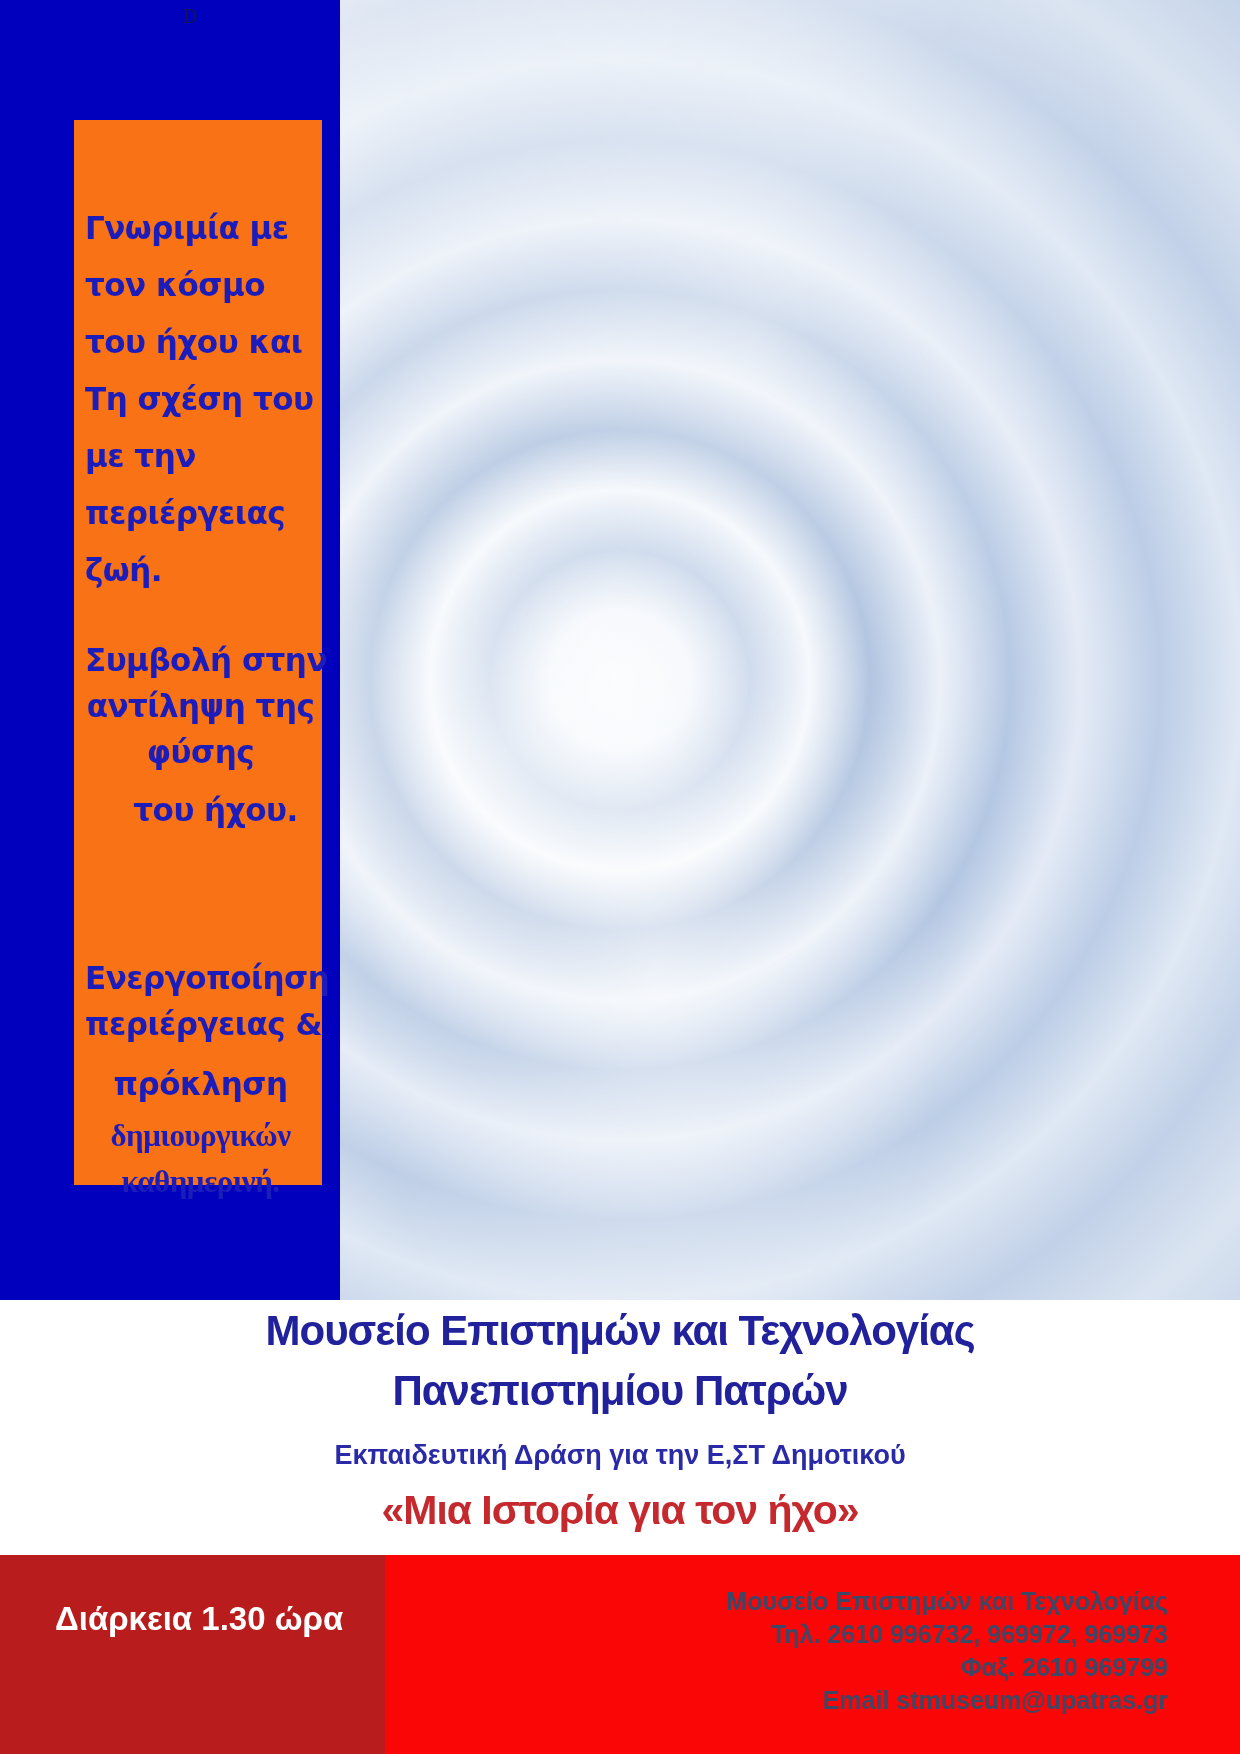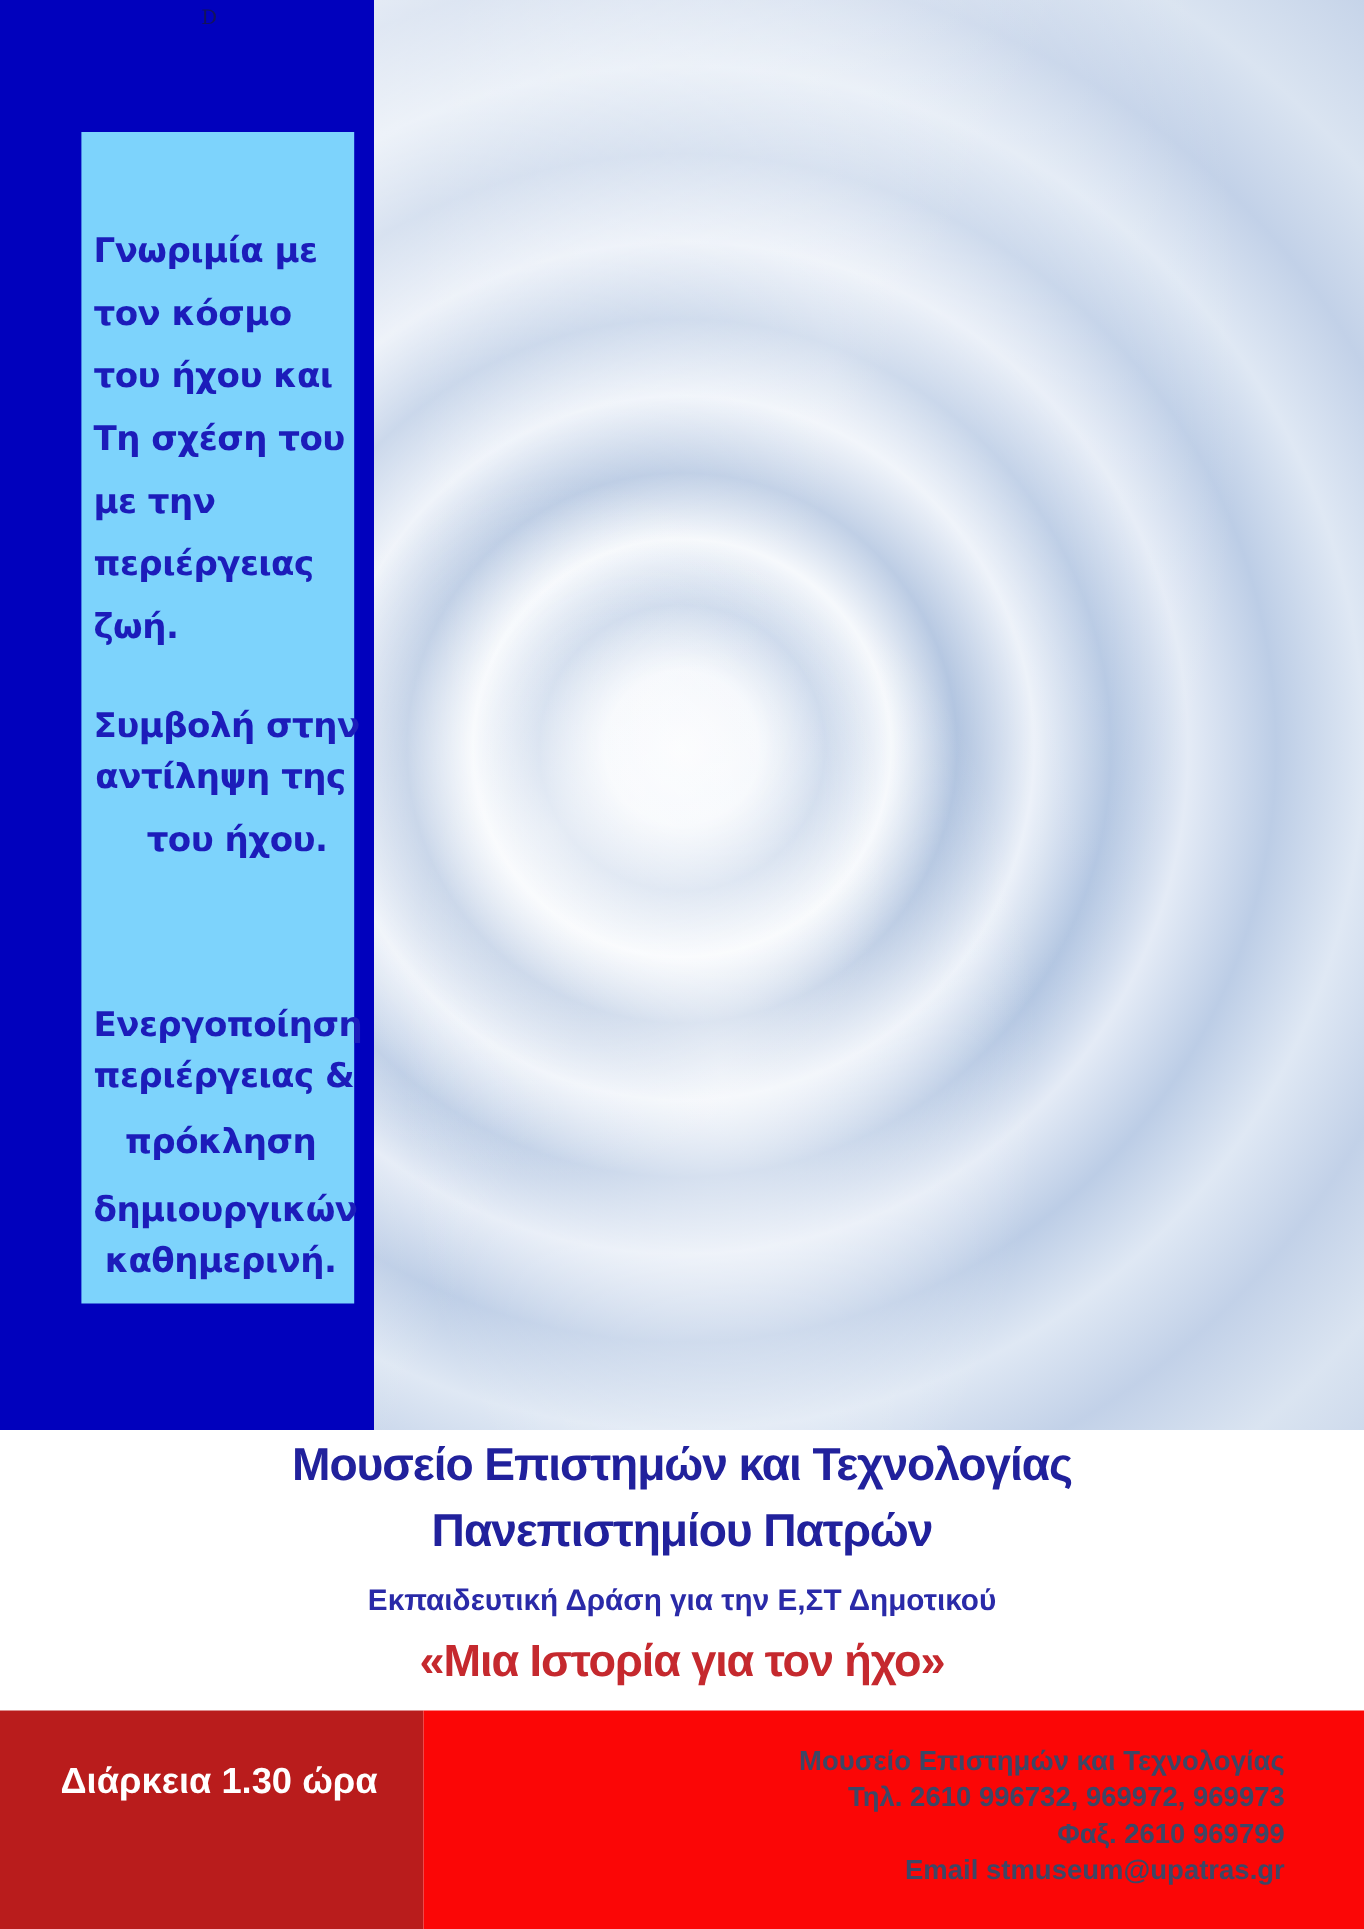--- a/index.html
+++ b/index.html
@@ -15,35 +15,35 @@
     background:#0101bd;
   }
   .stray-d {
     position:absolute; left:183px; top:6px; z-index:5;
     color:#14145a; font:18px "DejaVu Serif", serif;
   }
 
   
   .intro-box {
     position:absolute; left:74px; top:120px; width:248px; height:1065px;
-    background:#7dd3fc; box-sizing:border-box;
+    background:#f97316; box-sizing:border-box;
     padding:80px 6px 0 11px;
     color:#1c1cba; font-weight:bold;
     font-family:"DejaVu Sans", sans-serif;
     letter-spacing:-0.5px;
   }
   .intro-box .ln { white-space:nowrap; }
   .blk1 .ln { font-size:31px; line-height:57px; }
   .blk2, .blk3, .blk4, .blk5, .blk6 { }
   .blk2 .ln, .blk3 .ln, .blk4 .ln, .blk5 .ln, .blk6 .ln { font-size:31px; line-height:46px;text-align:center; }
   .blk2 { margin-top:38px; }
   .blk3 { margin-top:12px;margin-left:30px; }
   .blk4 { margin-top:122px; }
   .blk5 { margin-top:14px; }
-  .blk6 { margin-top:16px; }
+  .blk6 { margin-top:6px;font-family:Liberation Serif, serif; }
 
   
   .photo {
     position:absolute; left:340px; top:0; width:900px; height:1300px;
     background:
       linear-gradient(115deg, rgba(255,255,255,0.50) 0%, rgba(255,255,255,0.0) 42%),
       radial-gradient(ellipse at 46% 26%, rgba(255,255,255,0.45) 0%, rgba(255,255,255,0) 55%),
       radial-gradient(circle at 280px 680px,
         #f7fafd 0px,  #eef3fa 70px,  #adc2e0 130px, #f2f6fb 190px,
         #9db5d8 250px, #e9eff8 320px, #b0c4e1 390px, #e4ebf6 460px,
@@ -109,20 +109,21 @@
         <div class="ln">τον κόσμο</div>
         <div class="ln">του ήχου και</div>
         <div class="ln">Τη σχέση του</div>
         <div class="ln">με την</div>
         <div class="ln">περιέργειας</div>
         <div class="ln">ζωή.</div>
       </div>
       <div class="blk2">
         <div class="ln">Συμβολή στην</div>
         <div class="ln">αντίληψη  της</div>
+        <div class="ln">φύσης</div>
       </div>
       <div class="blk3">
         <div class="ln">του ήχου.</div>
       </div>
       <div class="blk4">
         <div class="ln">Ενεργοποίηση</div>
         <div class="ln">περιέργειας &amp;</div>
       </div>
       <div class="blk5">
         <div class="ln">πρόκληση</div>

